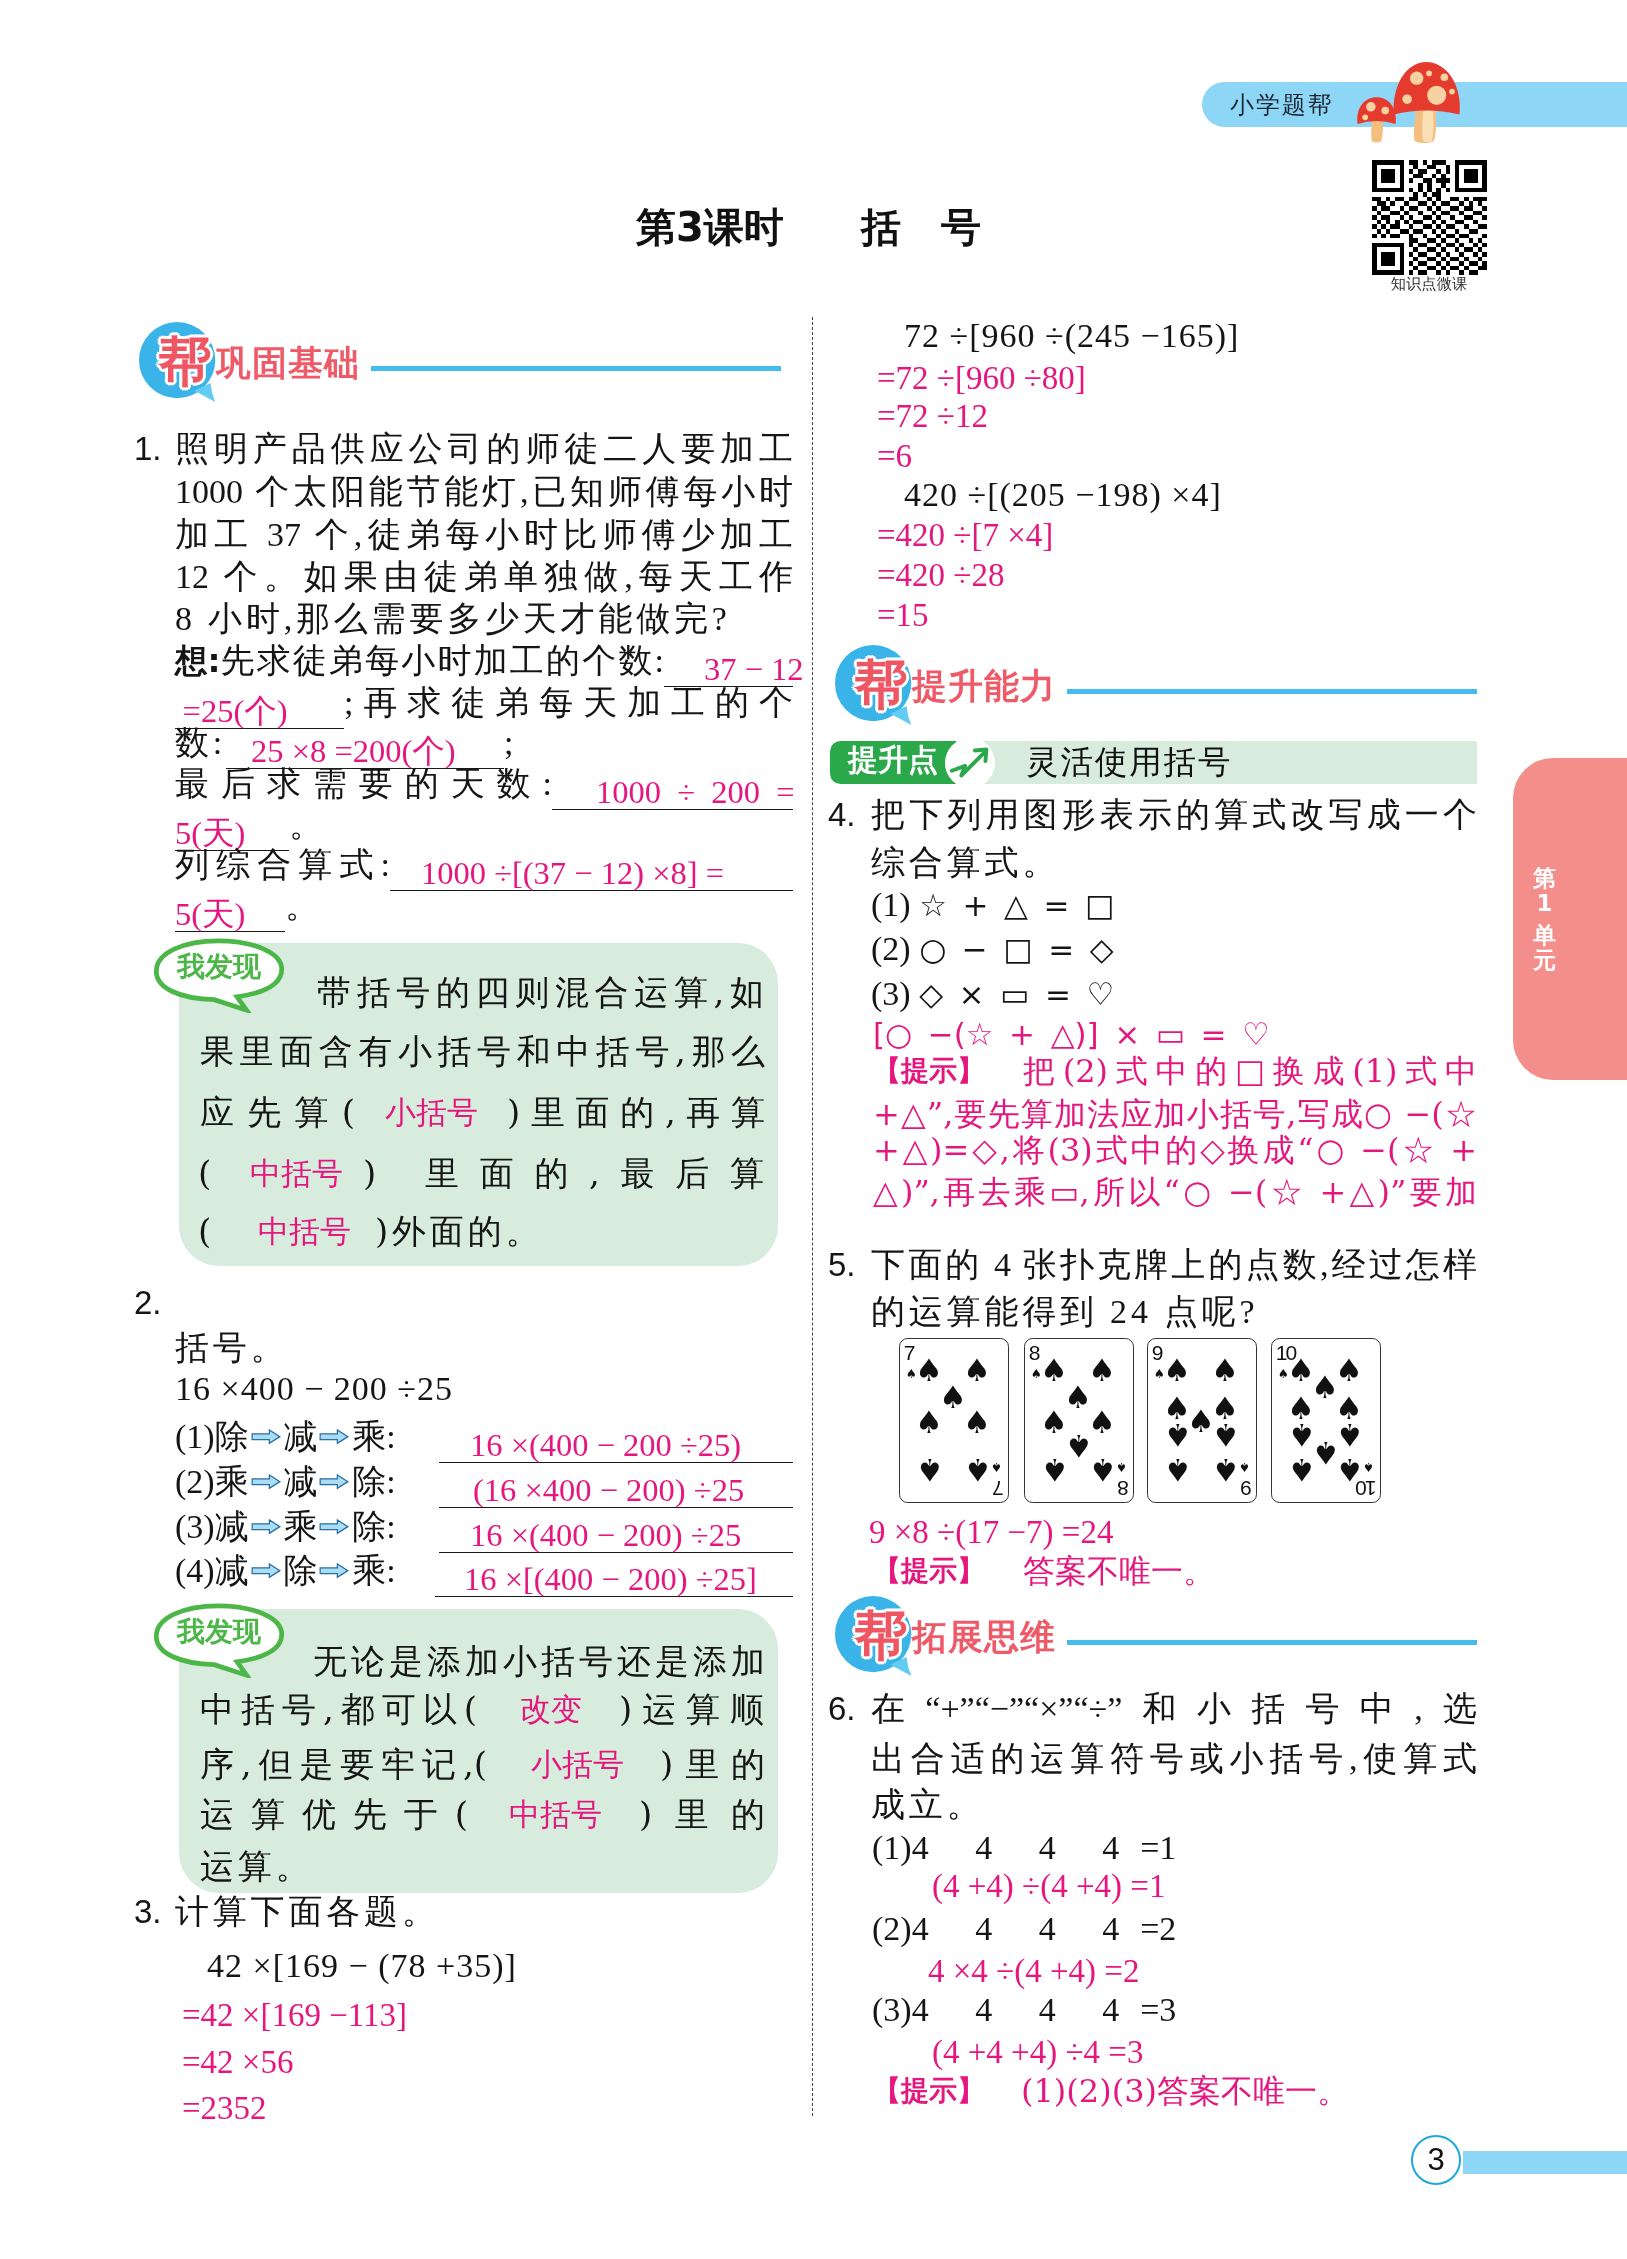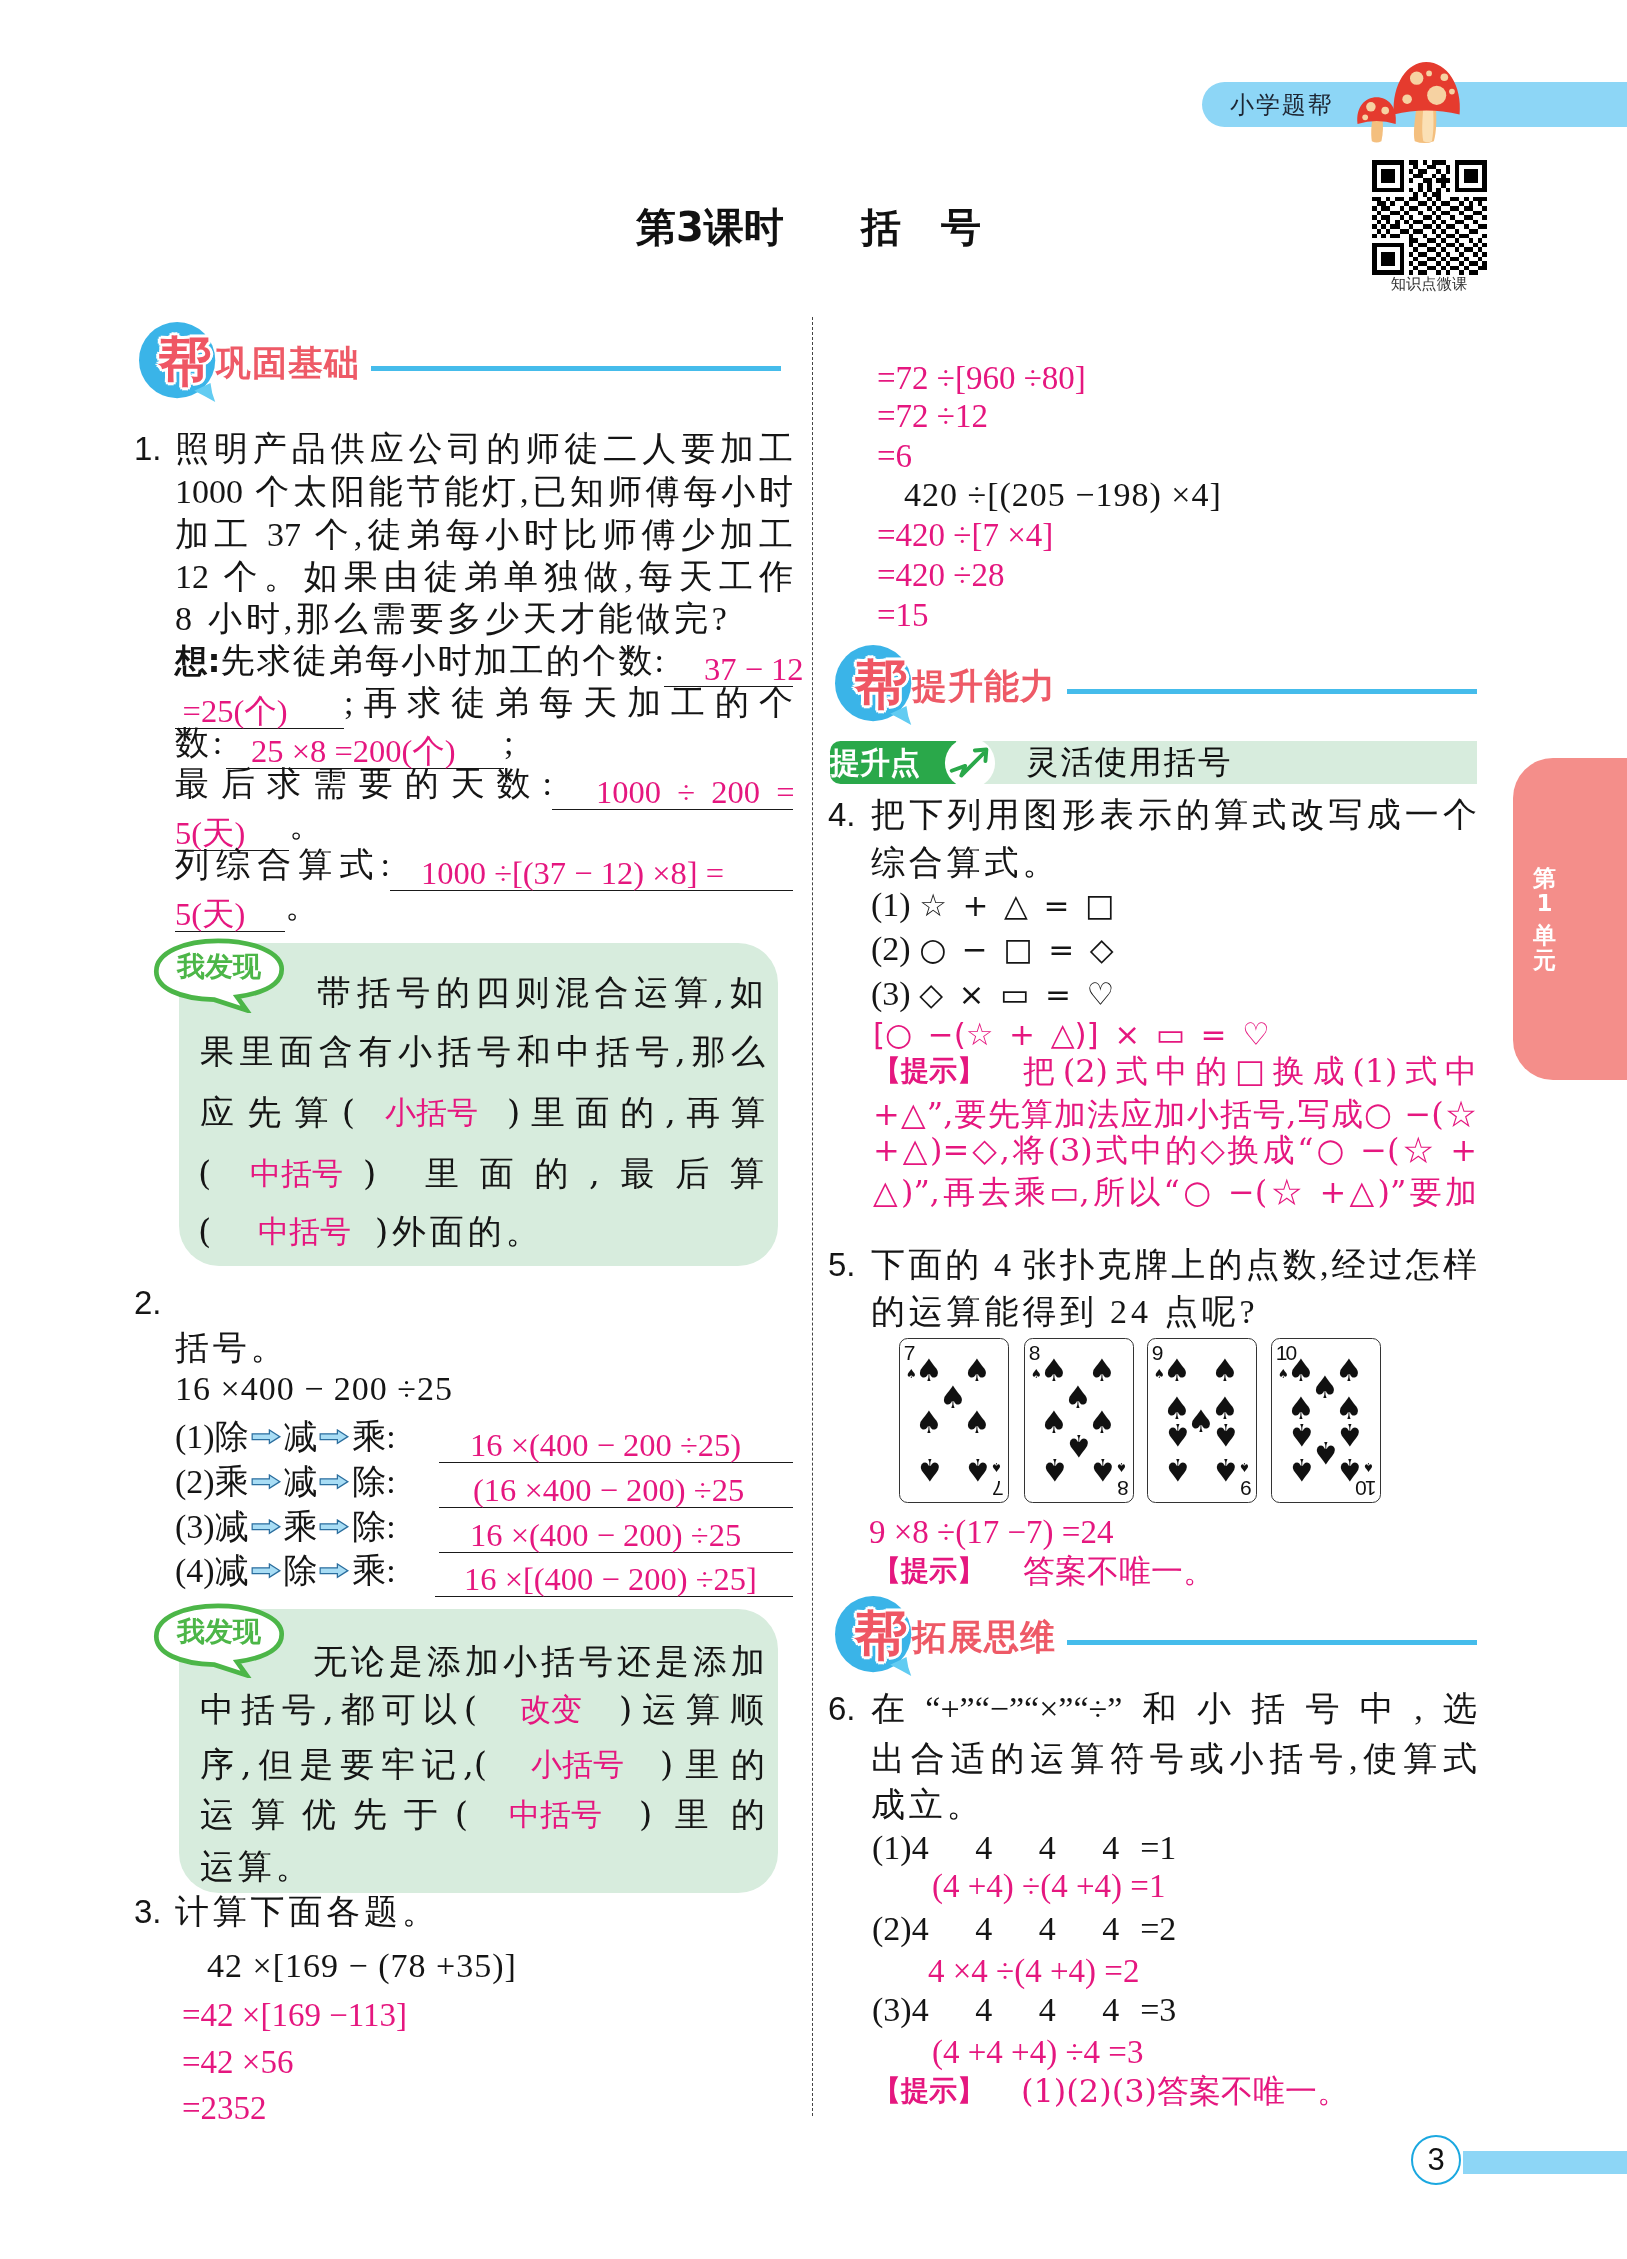--- a/index.html
+++ b/index.html
@@ -39,21 +39,21 @@
 
   
   .note{position:absolute;left:179px;width:599px;background:#D7ECDD;border-radius:40px;}
   .bubble{position:absolute;width:136px;height:76px;}
   .bubble .bt{position:absolute;left:0;top:5.7px;width:136px;text-align:center;height:48px;line-height:48px;font-family:"DejaVu Sans",sans-serif;font-weight:bold;font-size:28px;color:#4CB648;}
 
   
   .focus{left:830px;top:741px;width:647px;height:43px;}
   .focus .band{position:absolute;left:124px;top:0;width:523px;height:43px;background:#D7ECDD;}
   .focus .fl{position:absolute;left:0;top:0;width:126px;height:43px;line-height:43px;background:#2AA84A;border-radius:10.5px 0 0 10.5px;
-     color:#fff;font-family:Liberation Serif, serif;font-weight:bold;font-size:30px;}
+     color:#fff;font-family:Liberation Mono, monospace;font-weight:bold;font-size:30px;text-align:center;}
   .focus .fa{position:absolute;left:113px;top:-4.8px;}
   .focus .ft{position:absolute;left:196px;top:0;height:43px;line-height:43px;font-family:"DejaVu Sans",sans-serif;font-size:32.5px;color:#111;letter-spacing:1.9px;}
 
   .arr{flex:none;margin:14.3px 1.9px 0 1.9px;}
 
   
   .card{position:absolute;top:1338px;width:110px;height:165px;border:1.9px solid #333;border-radius:8.6px;background:#fff;box-sizing:border-box;}
   .idx{position:absolute;left:3.8px;top:2.9px;font-family:"Liberation Sans",sans-serif;font-size:21px;line-height:21px;color:#111;letter-spacing:-1.9px;}
   .idx.br{left:auto;top:auto;right:3.8px;bottom:2.9px;transform:rotate(180deg);}
   .idxs{position:absolute;left:5.7px;top:29px;font-family:"DejaVu Sans",sans-serif;font-size:12.4px;line-height:12.4px;color:#111;}
@@ -266,20 +266,21 @@
   <div class="ln j kai" style="left:639px;top:1792px;width:126px">)里的</div>
   <div class="ln kai" style="left:200px;top:1844px">运算。</div>
 
   <div class="ln num" style="left:134px;top:1890px">3.</div>
   <div class="ln" style="left:175px;top:1890px">计算下面各题。</div>
   <div class="ln" style="left:207px;top:1944px;letter-spacing:1px">42 ×[169 − (78 +35)]</div>
   <div class="ln ans" style="left:182px;top:1993px">=42 ×[169 −113]</div>
   <div class="ln ans" style="left:182px;top:2040px">=42 ×56</div>
   <div class="ln ans" style="left:182px;top:2086px">=2352</div>
 
+  <div class="ln" style="left:904px;top:314px;letter-spacing:1px">72 ÷[960 ÷(245 −165)]</div>
   <div class="ln ans" style="left:877px;top:356px">=72 ÷[960 ÷80]</div>
   <div class="ln ans" style="left:877px;top:394px">=72 ÷12</div>
   <div class="ln ans" style="left:877px;top:434px">=6</div>
   <div class="ln" style="left:904px;top:473px;letter-spacing:1px">420 ÷[(205 −198) ×4]</div>
   <div class="ln ans" style="left:877px;top:513px">=420 ÷[7 ×4]</div>
   <div class="ln ans" style="left:877px;top:553px">=420 ÷28</div>
   <div class="ln ans" style="left:877px;top:593px">=15</div>
 
   <div class="sec" style="left:830px;top:638px">
     <svg class="circ" width="81" height="86" viewBox="0 0 85 90">

